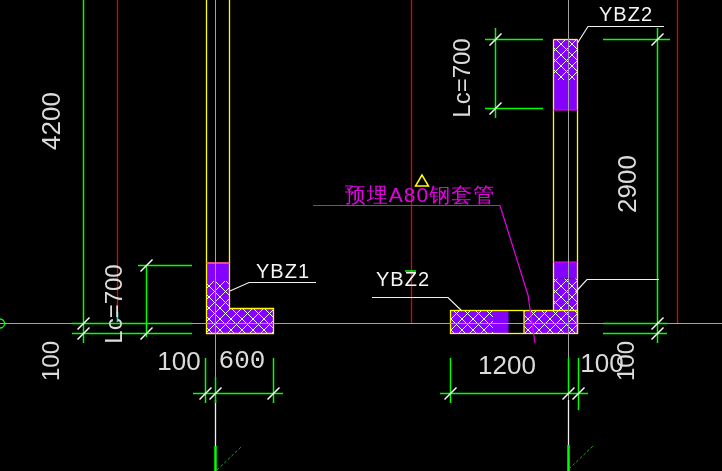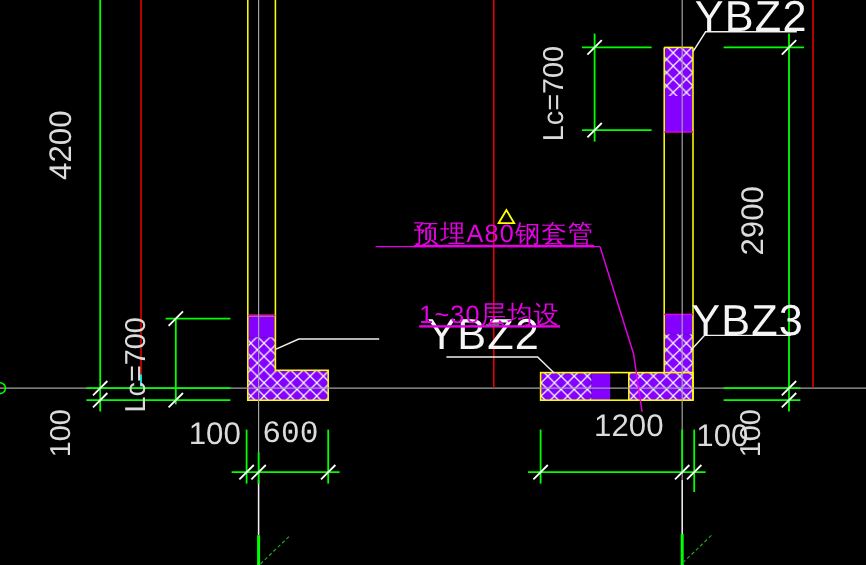--- a/index.html
+++ b/index.html
@@ -13,22 +13,22 @@
     background:var(--c-bg);
     font-family:"Liberation Sans","DejaVu Sans",sans-serif;
   }
   #drawing{position:absolute;left:0;top:0;}
   .t{
     position:absolute; display:flex; align-items:center; justify-content:center;
     white-space:nowrap; pointer-events:none;
   }
   .dim{ color:var(--c-dimtext); font-size:26px; }
   .dim-sm{ color:var(--c-dimtext); font-size:24px; }
-  .lbl{ color:var(--c-labeltext); font-size:36px; letter-spacing:1px; }
-  .ann{ color:var(--c-magenta); font-size:21px; letter-spacing:1px;text-decoration:underline; }
+  .lbl{ color:var(--c-labeltext); font-size:20px; letter-spacing:1px; }
+  .ann{ color:var(--c-magenta); font-size:21px; letter-spacing:1px; }
   .rot{ transform:rotate(-90deg); }
 </style>
 </head>
 <body>
 
 <div id="canvas">
 
   <svg id="drawing" width="722" height="471" viewBox="0 0 722 471">
     <defs>
       <pattern id="xh" width="11" height="11" patternUnits="userSpaceOnUse">
@@ -153,23 +153,22 @@
 
   <div class="t dim rot" style="left:21.5px; top:108px; width:57px; height:26px;">4200</div>
   <div class="t dim-sm rot" style="left:74px; top:291px; width:80px; height:26px;">Lc=700</div>
   <div class="t dim-sm rot" style="left:31px; top:349px; width:40px; height:24px;">100</div>
   <div class="t dim-sm rot" style="left:420px; top:65px; width:84px; height:26px;">Lc=700</div>
   <div class="t dim rot" style="left:597px; top:171px; width:60px; height:26px;">2900</div>
   <div class="t dim-sm rot" style="left:606px; top:349px; width:40px; height:24px;">100</div>
 
   <div class="t dim" style="left:156px; top:349px; width:46px; height:24px;">100</div>
   <div class="t dim" style="left:219px; top:349px; width:46px; height:24px;font-family:Liberation Mono, monospace;">600</div>
-  <div class="t dim" style="left:477px; top:342px; width:60px; height:24px;margin-left:17px;">1200</div>
+  <div class="t dim" style="left:477px; top:353px; width:60px; height:24px;">1200</div>
   <div class="t dim" style="left:579px; top:351px; width:46px; height:24px;">100</div>
 
   <div class="t lbl" style="left:588px; top:2px; width:76px; height:24px;">YBZ2</div>
+  <div class="t lbl" style="left:248px; top:259px; width:70px; height:24px;">YBZ1</div>
   <div class="t lbl" style="left:366px; top:267px; width:74px; height:24px;">YBZ2</div>
-  <div class="t lbl" style="left:586px; top:255px; width:74px; height:24px;">YBZ3</div>
 
   <div class="t ann" style="left:325px; top:184px; width:190px; height:22px;">预埋A80钢套管</div>
-  <div class="t ann" style="left:313px; top:251px; width:190px; height:22px;">1~30层均设</div>
 
 </div>
 
 </body></html>

